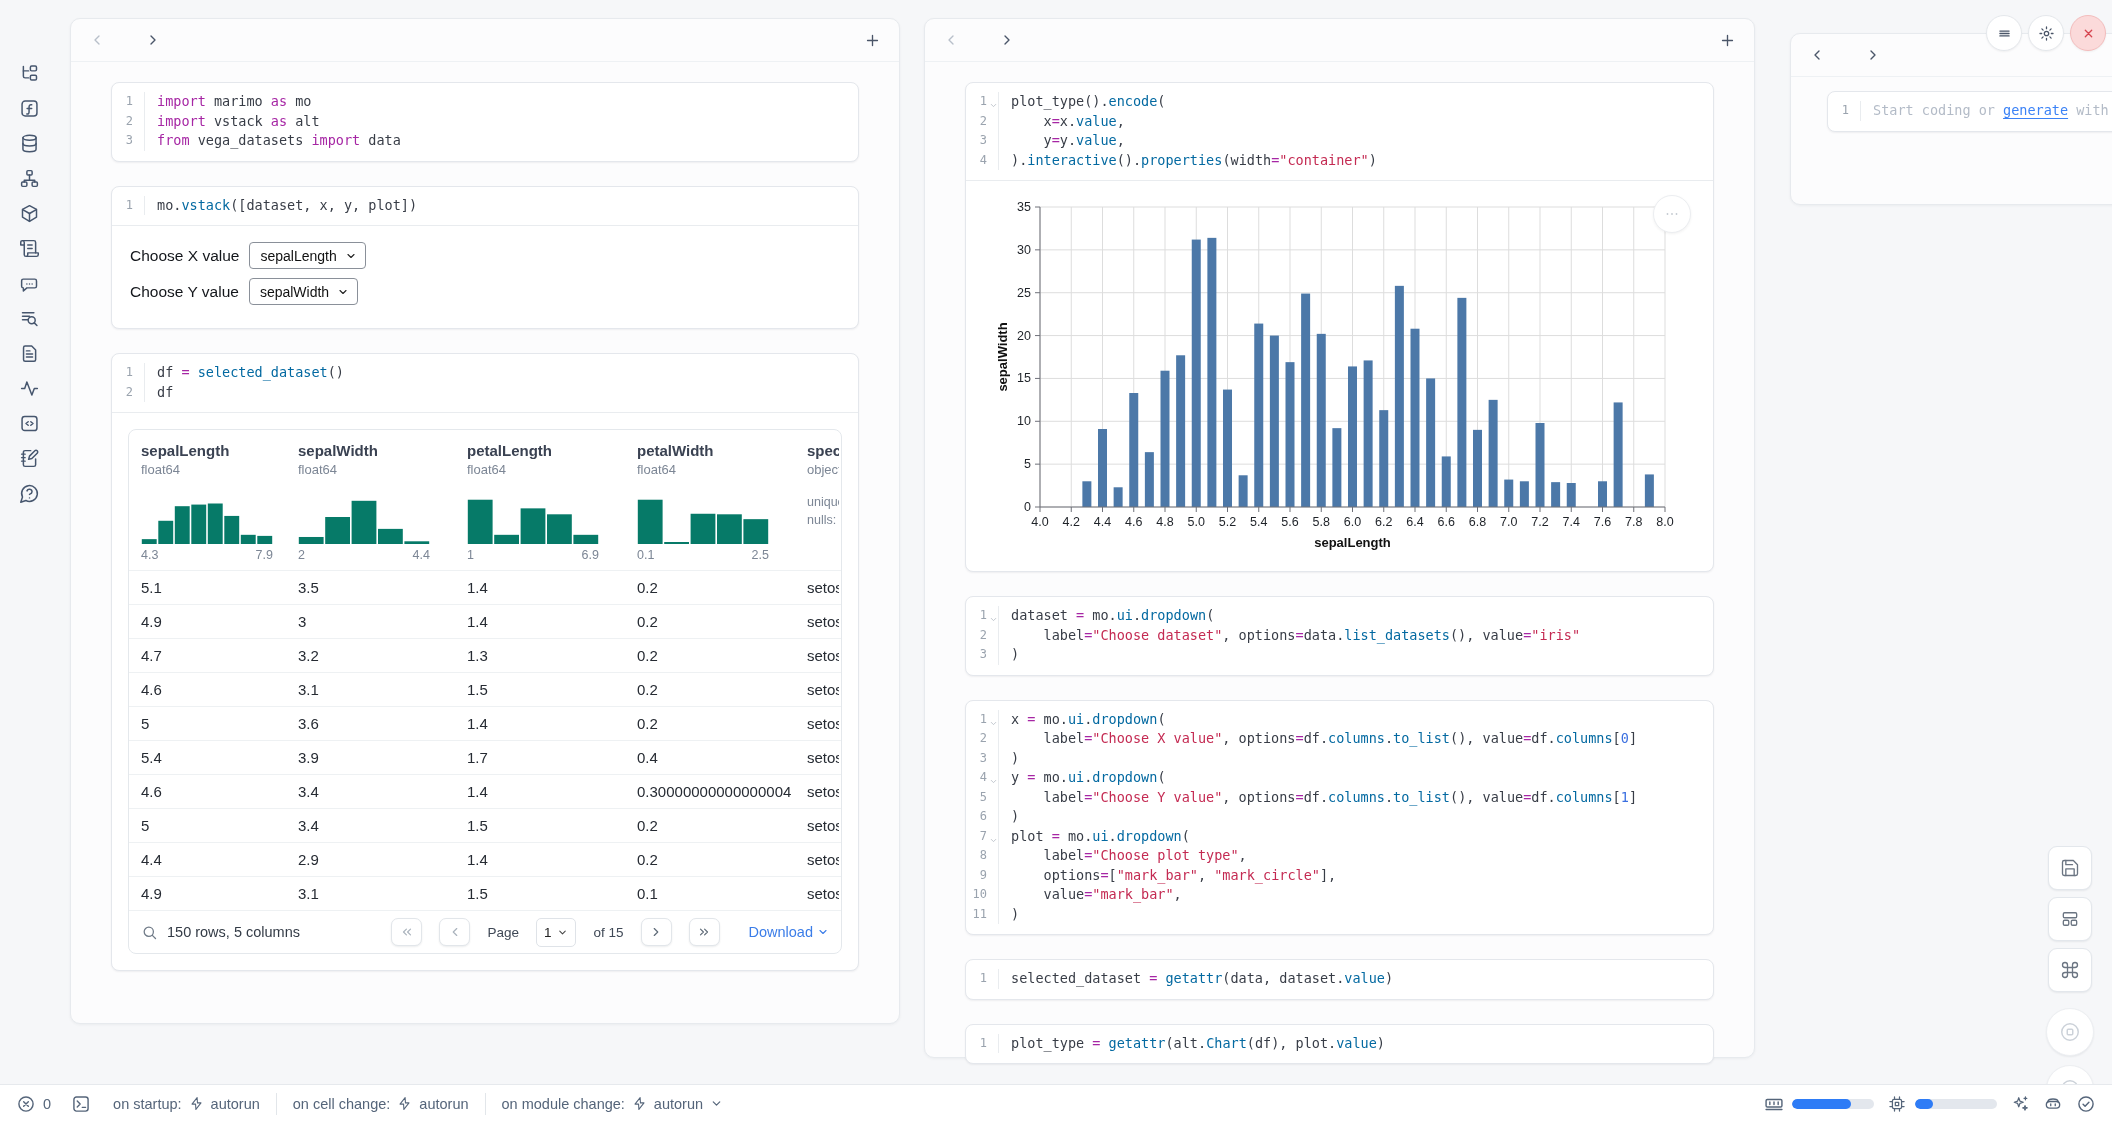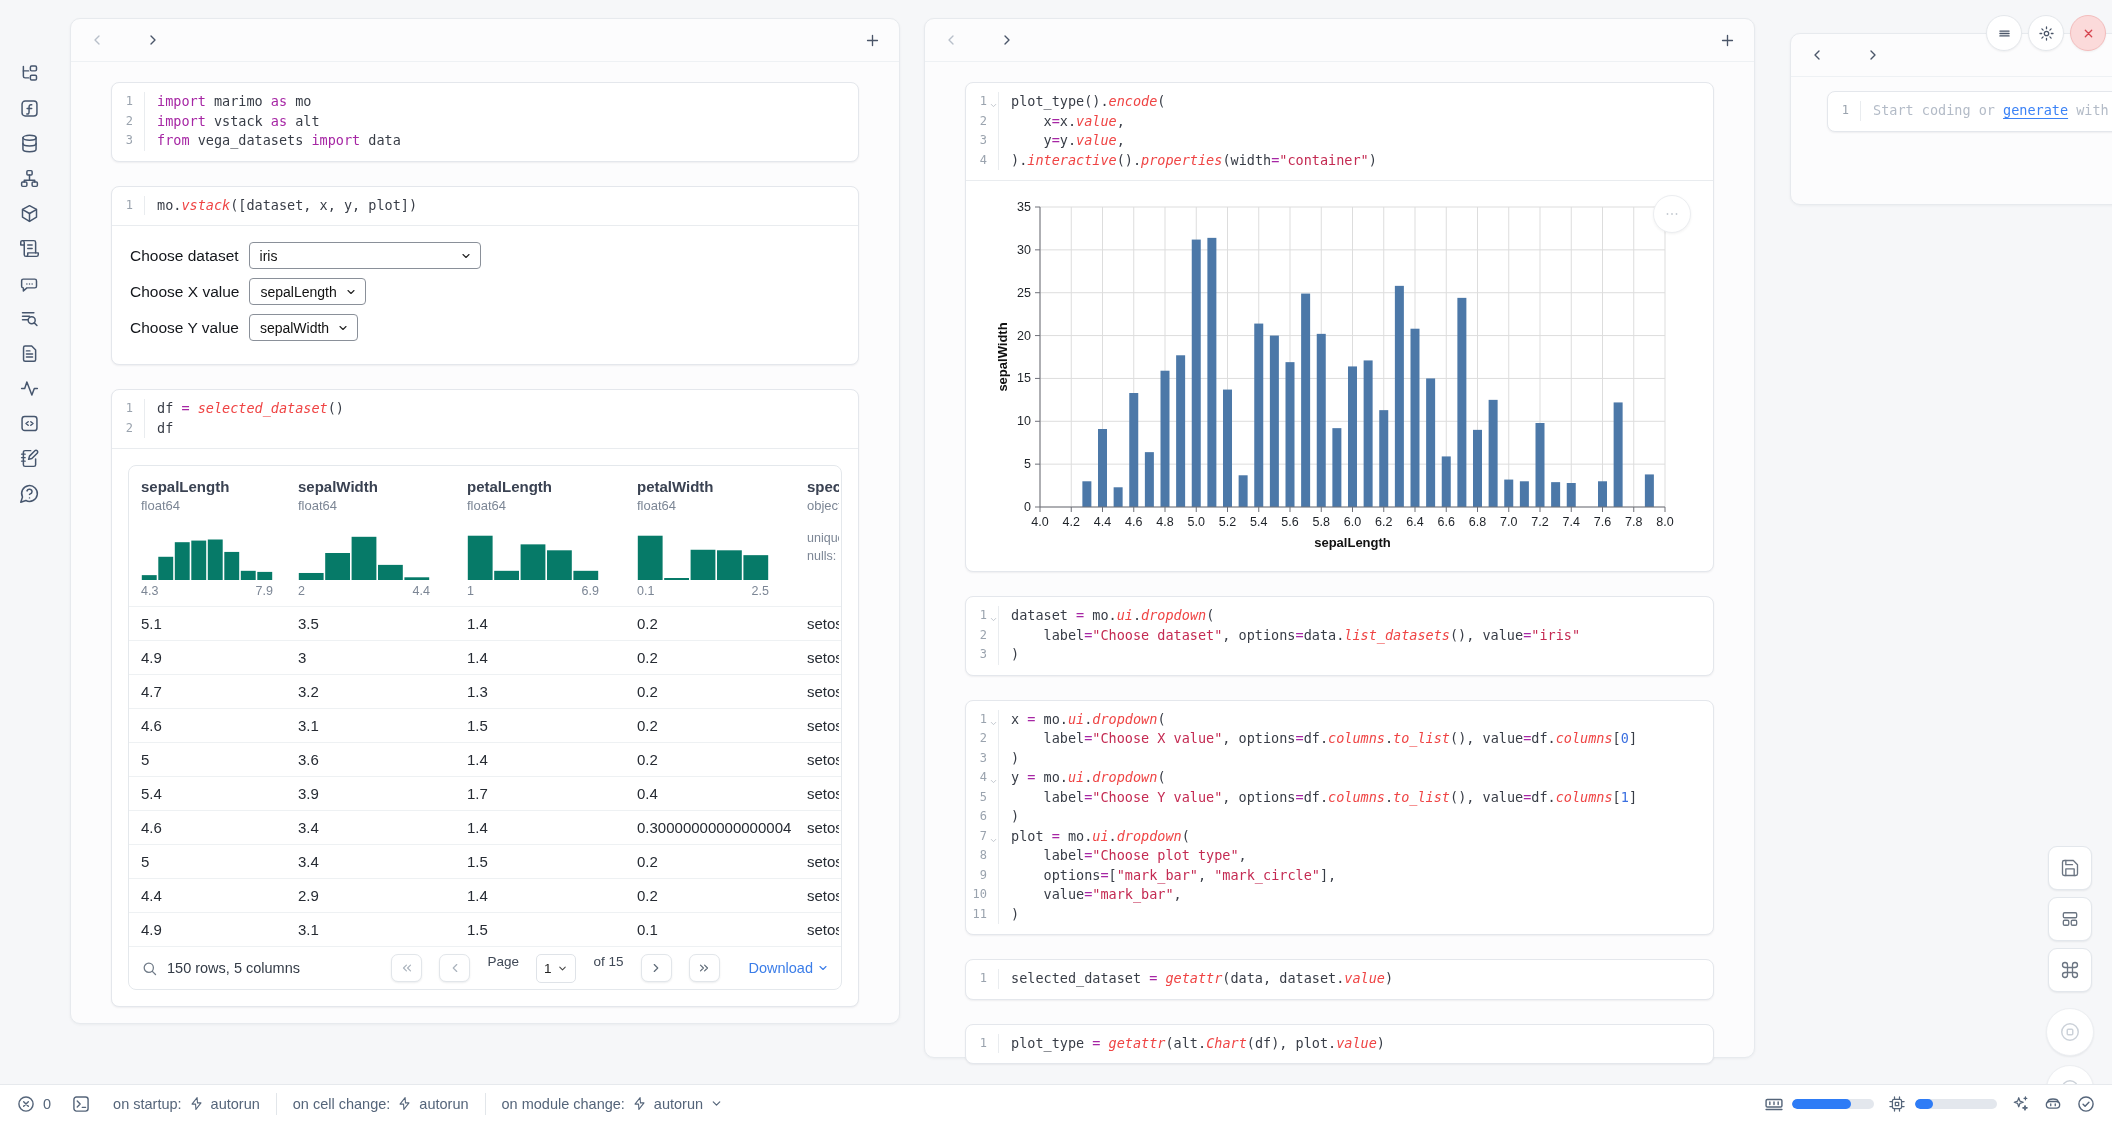--- a/index.html
+++ b/index.html
@@ -27,21 +27,21 @@
 
   
   .cell{background:#fff;border:1px solid #e4e7ec;border-radius:8px;box-shadow:0 1px 2px rgba(16,24,40,.06);overflow:hidden;}
   .code-area{padding:9px 0 10px;font-family:"DejaVu Sans Mono",monospace;font-size:13.5px;line-height:19.5px;}
   .code-line{display:flex;}
   .gutter{flex:0 0 32px;box-sizing:border-box;text-align:right;padding-right:11px;color:#9aa3ae;font-size:12px;position:relative;}
   .fold{position:absolute;right:0;top:5px;color:#b6bdc6;}
   .fold svg{width:9px;height:9px;}
   .code-text{border-left:1px solid #e9ecef;padding-left:12px;white-space:pre;flex:1;color:#383d47;}
   .tk-kw{color:#a626a4;}
-  .tk-fn{color:#ef4444;font-style:italic;}
+  .tk-fn{color:#0369a1;}
   .tk-str{color:#c42a52;}
   .tk-op{color:#a626a4;}
   .tk-num{color:#3a6fe0;}
   .tk-pl{color:#383d47;}
   .tk-ph{color:#b3bbc7;}
   .tk-phu{color:#3b82f6;text-decoration:underline;text-underline-offset:3px;}
   .cell-output{border-top:1px solid #e9ecef;}
 
   
   .controls{padding:16px 18px 14px;}
@@ -59,21 +59,21 @@
   .df-dtype{font-size:13px;color:#7c8695;margin-top:3px;}
   .df-hist{margin-top:13px;display:block;}
   .df-minmax{display:flex;justify-content:space-between;font-size:12.5px;color:#7c8695;margin-top:4px;width:132px;}
   .df-meta{font-size:12.5px;color:#7c8695;margin-top:16px;line-height:18px;}
   .df-row{display:flex;border-top:1px solid #eef1f3;height:33px;align-items:center;font-size:15px;color:#262b33;}
   .df-cell{box-sizing:border-box;padding:0 12px;overflow:hidden;white-space:nowrap;}
   .df-foot{display:flex;align-items:center;border-top:1px solid #eef1f3;height:42px;padding:0 12px;}
   .search-sm{color:#707b88;}
   .search-sm svg{width:17px;height:17px;}
   .df-summary{font-size:14.5px;color:#333b46;margin-left:9px;}
-  .df-pager{margin-left:auto;display:flex;gap:17px;}
+  .df-pager{margin-left:auto;display:flex;align-items:center;gap:17px;}
   .pg-btn{width:31px;height:28px;border:1px solid #e2e6ea;border-radius:7px;background:#fff;box-shadow:0 1px 2px rgba(16,24,40,.08);display:flex;align-items:center;justify-content:center;color:#5f6b78;cursor:pointer;padding:0;}
   .pg-btn svg{width:14px;height:14px;}
   .pg-dim{color:#aab3bd;}
   .pg-label{font-size:13.5px;color:#3f4856;}
   .pg-select{display:inline-flex;align-items:center;gap:6px;border:1px solid #dfe3e8;border-radius:5px;height:27px;padding:0 7px;font-size:13.5px;color:#222;background:#fff;cursor:pointer;}
   .pg-select svg{width:11px;height:11px;color:#444;}
   .df-download{display:inline-flex;align-items:center;gap:4px;color:#3b7de8;font-size:14.5px;margin-left:12px;cursor:pointer;}
   .df-download svg{width:12px;height:12px;}
 
   
@@ -245,31 +245,20 @@
       </div>
       <div class="cell">
         <div class="code-area">
             <div class="code-line">
               <span class="gutter">1</span>
               <span class="code-text"><span class="tk-pl">mo</span><span class="tk-pl">.</span><span class="tk-fn">vstack</span><span class="tk-pl">([dataset, x, y, plot])</span></span>
             </div>
           </div>
         <div class="cell-output">
           <div class="controls">
-              <div class="ctl-row">
-                <span class="ctl-label">Choose dataset</span>
-                <span class="ctl-select wide">
-                  <span>iris</span>
-                  <span class="hicon">
-                    <svg viewBox="0 0 24 24" fill="none" stroke="currentColor" stroke-width="2.2" stroke-linecap="round" stroke-linejoin="round">
-                      <path d="M6 9l6 6 6-6"></path>
-                    </svg>
-                  </span>
-                </span>
-              </div>
               <div class="ctl-row">
                 <span class="ctl-label">Choose X value</span>
                 <span class="ctl-select">
                   <span>sepalLength</span>
                   <span class="hicon">
                     <svg viewBox="0 0 24 24" fill="none" stroke="currentColor" stroke-width="2.2" stroke-linecap="round" stroke-linejoin="round">
                       <path d="M6 9l6 6 6-6"></path>
                     </svg>
                   </span>
                 </span>

